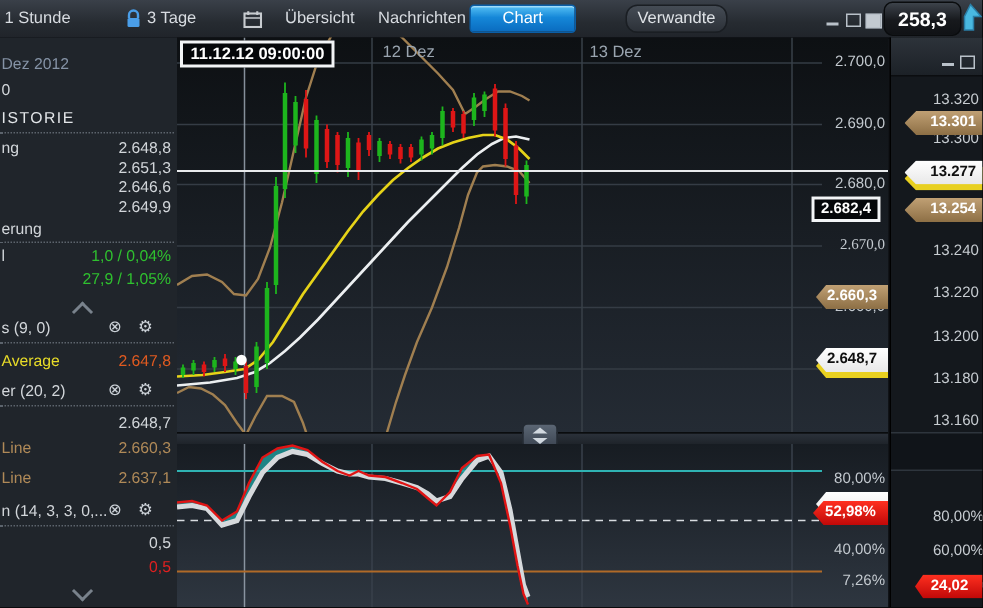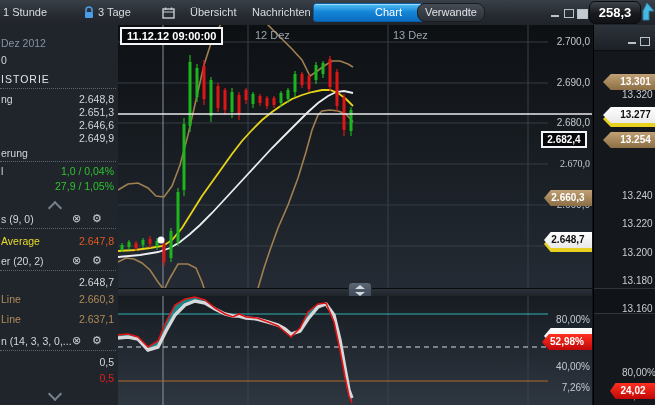--- a/index.html
+++ b/index.html
@@ -6,21 +6,21 @@
   #app{position:relative;width:655px;height:405px;overflow:hidden;
        font-family:"Liberation Sans",sans-serif;background:#101317;
        -webkit-font-smoothing:antialiased;}
   
   #topbar{position:absolute;left:0;top:0;width:655px;height:25px;
     background:linear-gradient(#3a4049,#262b31 60%,#20242a);border-bottom:1px solid #0b0d10;}
   .tb{position:absolute;top:0;height:25px;line-height:25px;color:#d8dce1;font-size:11px;white-space:nowrap;}
   .tab-btn{position:absolute;top:3px;height:17px;line-height:17px;text-align:center;
     font-size:11px;color:#e6eaee;border-radius:3px;}
   .tab-btn.active{background:linear-gradient(#55c0f5,#1587d8 45%,#0a6cc0);
-    border:1px solid #0b5ea6;color:#fff;box-shadow:inset 0 1px 0 rgba(255,255,255,.45);padding-left:40px;}
+    border:1px solid #0b5ea6;color:#fff;box-shadow:inset 0 1px 0 rgba(255,255,255,.45);}
   .tab-btn.pill{background:linear-gradient(#454c55,#2c3138);border:1px solid #1a1e23;color:#dfe3e7;border-radius:8px;}
   .wicon{position:absolute;top:9px;display:inline-block;}
   .wi-min{width:8px;height:2px;background:#b9c1c9;top:15px;}
   .wi-box{width:8px;height:7px;border:1px solid #b9c1c9;top:9px;}
   .wi-grid{width:9px;height:8px;top:9px;background:
     linear-gradient(#c3cad1,#c3cad1) ,#5a636c;border:1px solid #b9c1c9;}
   #quote-btn{position:absolute;left:589px;top:1px;width:50px;height:21px;border-radius:6px;
     background:linear-gradient(#3d434b,#17191d 55%,#101215);border:1px solid #0a0c0e;
     color:#fff;font-size:13px;font-weight:bold;text-align:center;line-height:21px;}
   #quote-arrow{position:absolute;left:640px;top:2px;}
@@ -58,21 +58,21 @@
   #divider{position:absolute;left:118px;top:288px;width:474px;height:8px;
     background:linear-gradient(#2b313a,#1d2228);border-top:1px solid #0a0c0e;border-bottom:1px solid #3a424c;}
   #splitter{position:absolute;left:348px;top:282px;width:22px;height:15px;border-radius:4px;
     background:linear-gradient(#5b6674,#3c4552);border:1px solid #242b33;}
   #splitter i{position:absolute;left:6px;width:0;height:0;border-left:5px solid transparent;border-right:5px solid transparent;}
   #splitter .t-up{top:2px;border-bottom:4px solid #d2d9e0;}
   #splitter .t-dn{bottom:2px;border-top:4px solid #d2d9e0;}
   
   #right-panel{position:absolute;left:593px;top:25px;width:62px;height:380px;background:#14181d;border-left:1px solid #000;}
   #rp-top{position:absolute;left:0;top:0;width:62px;height:25px;background:linear-gradient(#2d333a,#1c2127);border-bottom:1px solid #0b0d10;}
-  .rp-lbl{position:absolute;left:28px;font-size:10px;color:#c8cdd2;line-height:12px;white-space:nowrap;margin-top:28px;}
+  .rp-lbl{position:absolute;left:28px;font-size:10px;color:#c8cdd2;line-height:12px;white-space:nowrap;}
   .rp-flag{position:absolute;left:9px;width:65px;height:16px;line-height:16px;text-align:center;
     font-size:10px;font-weight:bold;color:#fff;clip-path:polygon(0 50%,12% 0,100% 0,100% 100%,12% 100%);}
   #rp-sep{position:absolute;left:0;top:263px;width:62px;height:24px;background:#101419;
     border-top:1px solid #2e353d;border-bottom:1px solid #2e353d;}
   svg{display:block;}
 </style>
 </head>
 <body>
 
 <div id="app">

